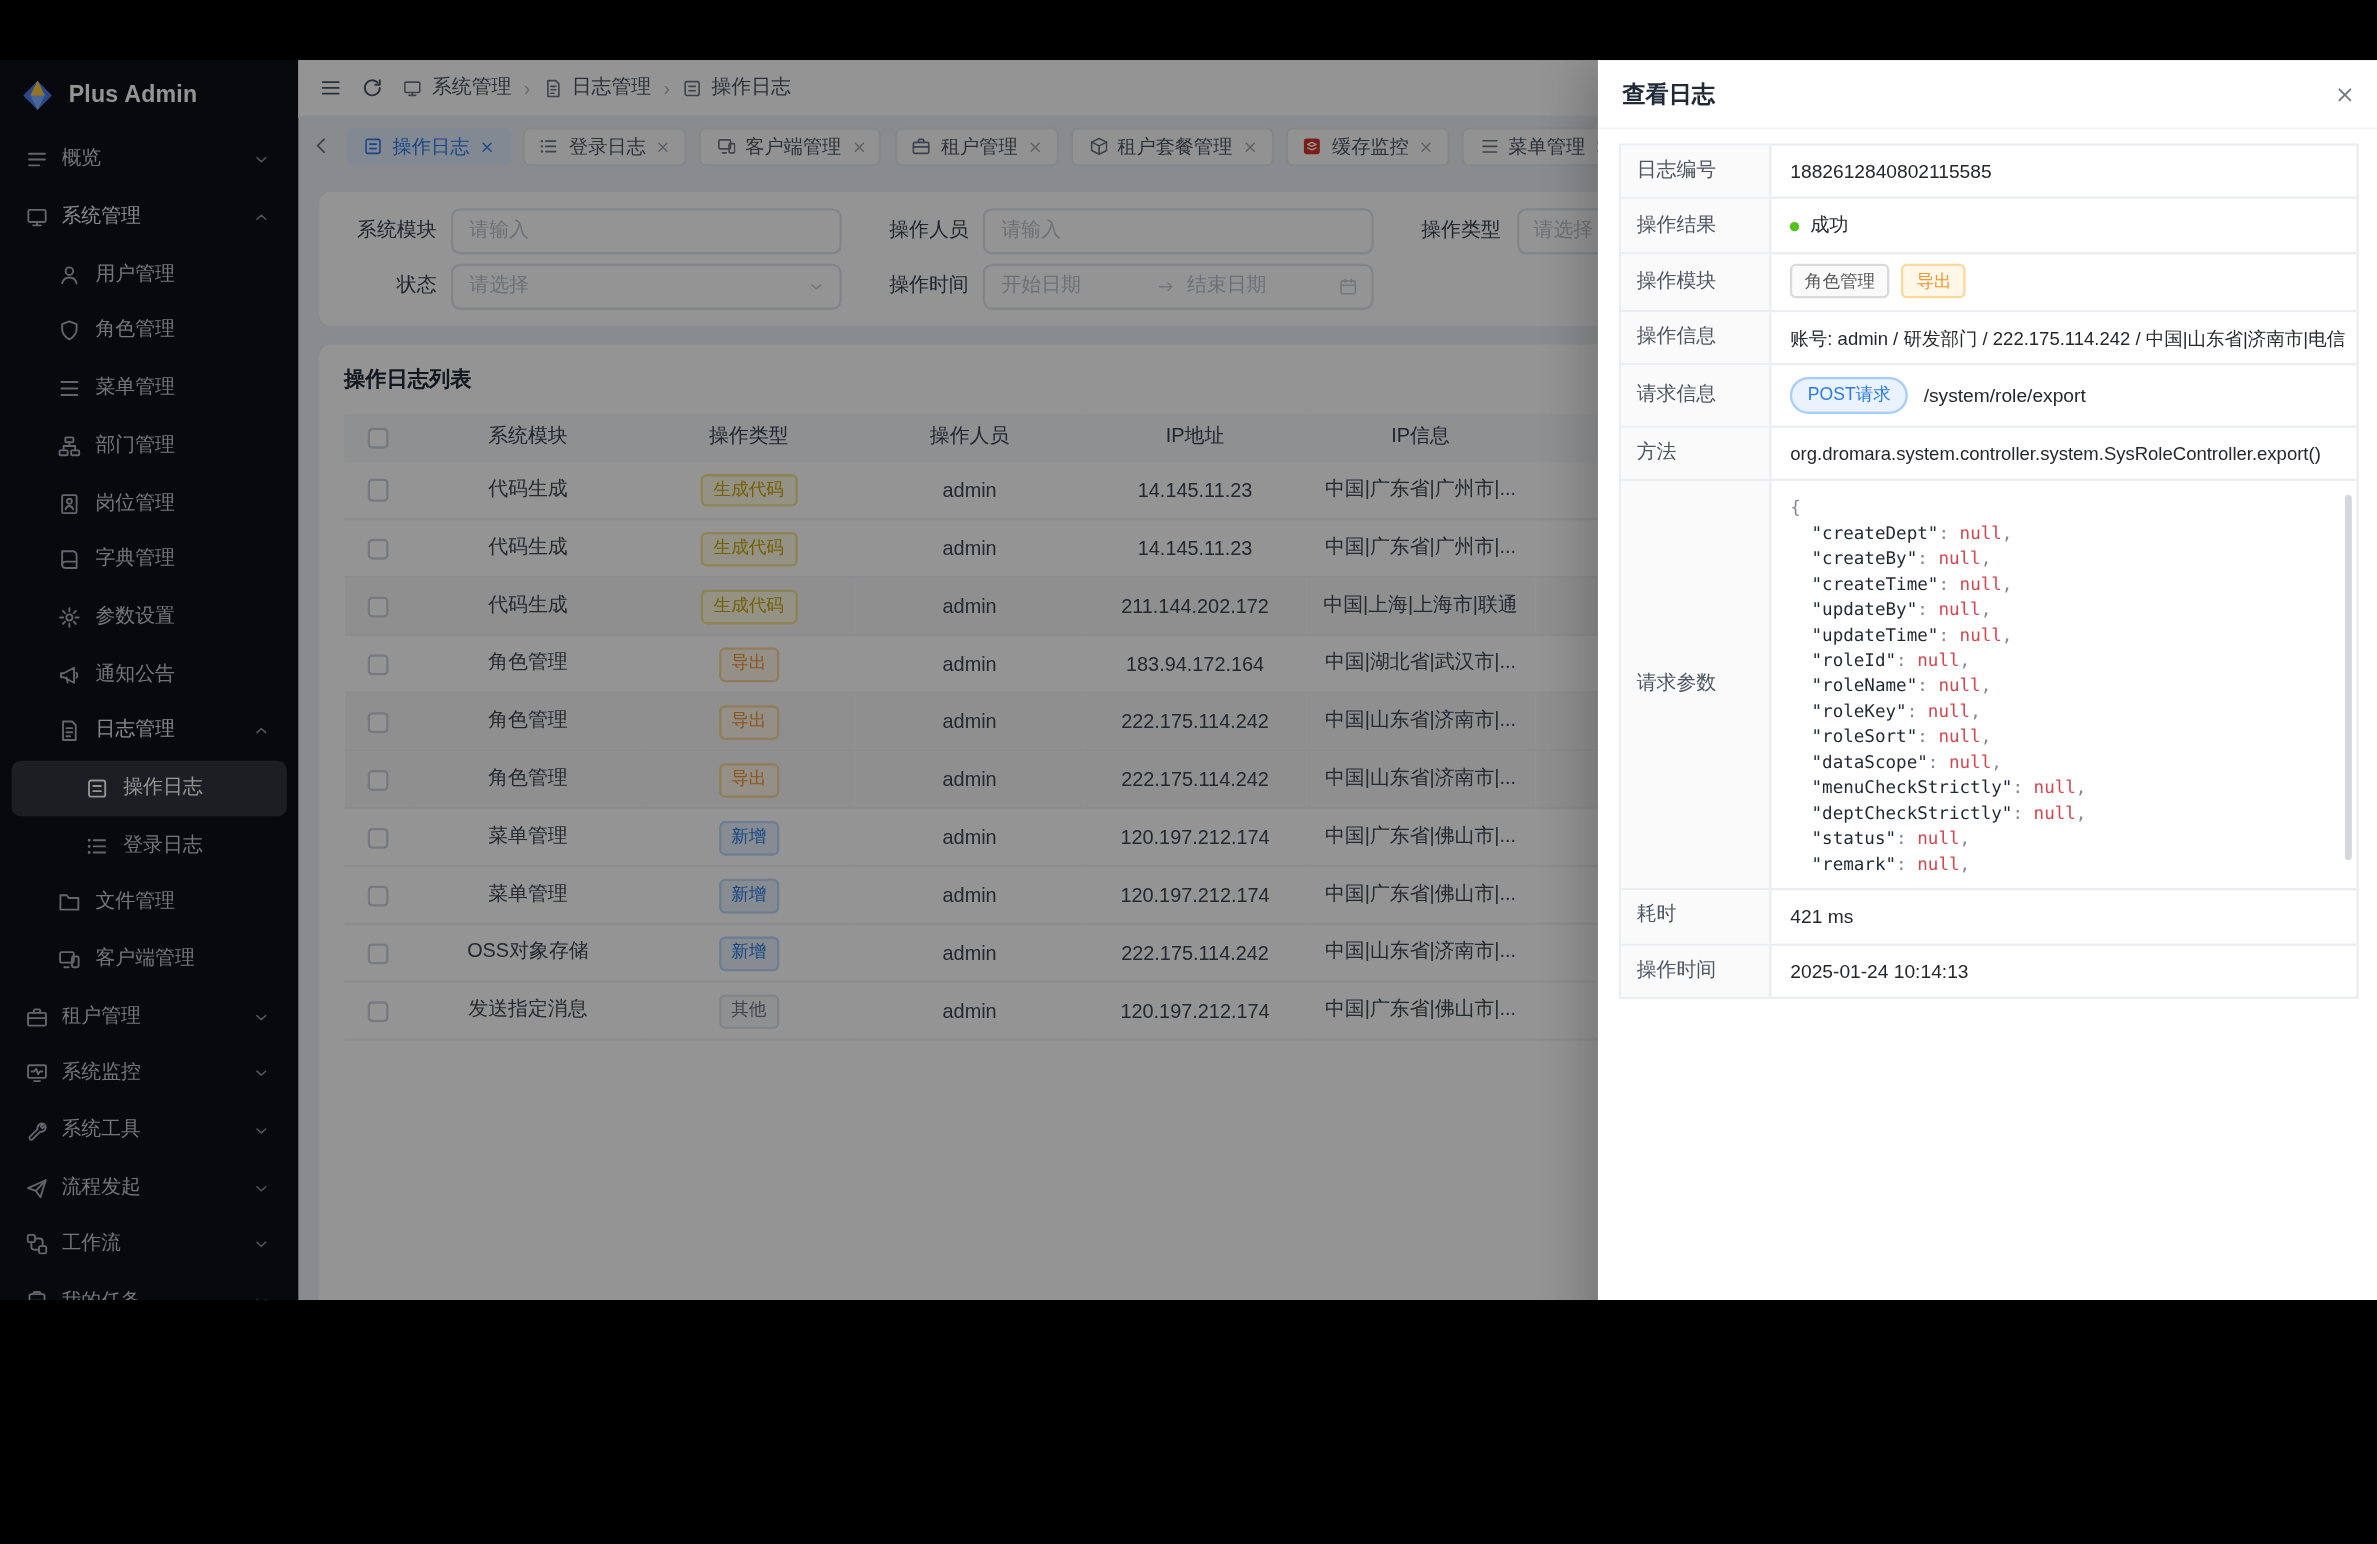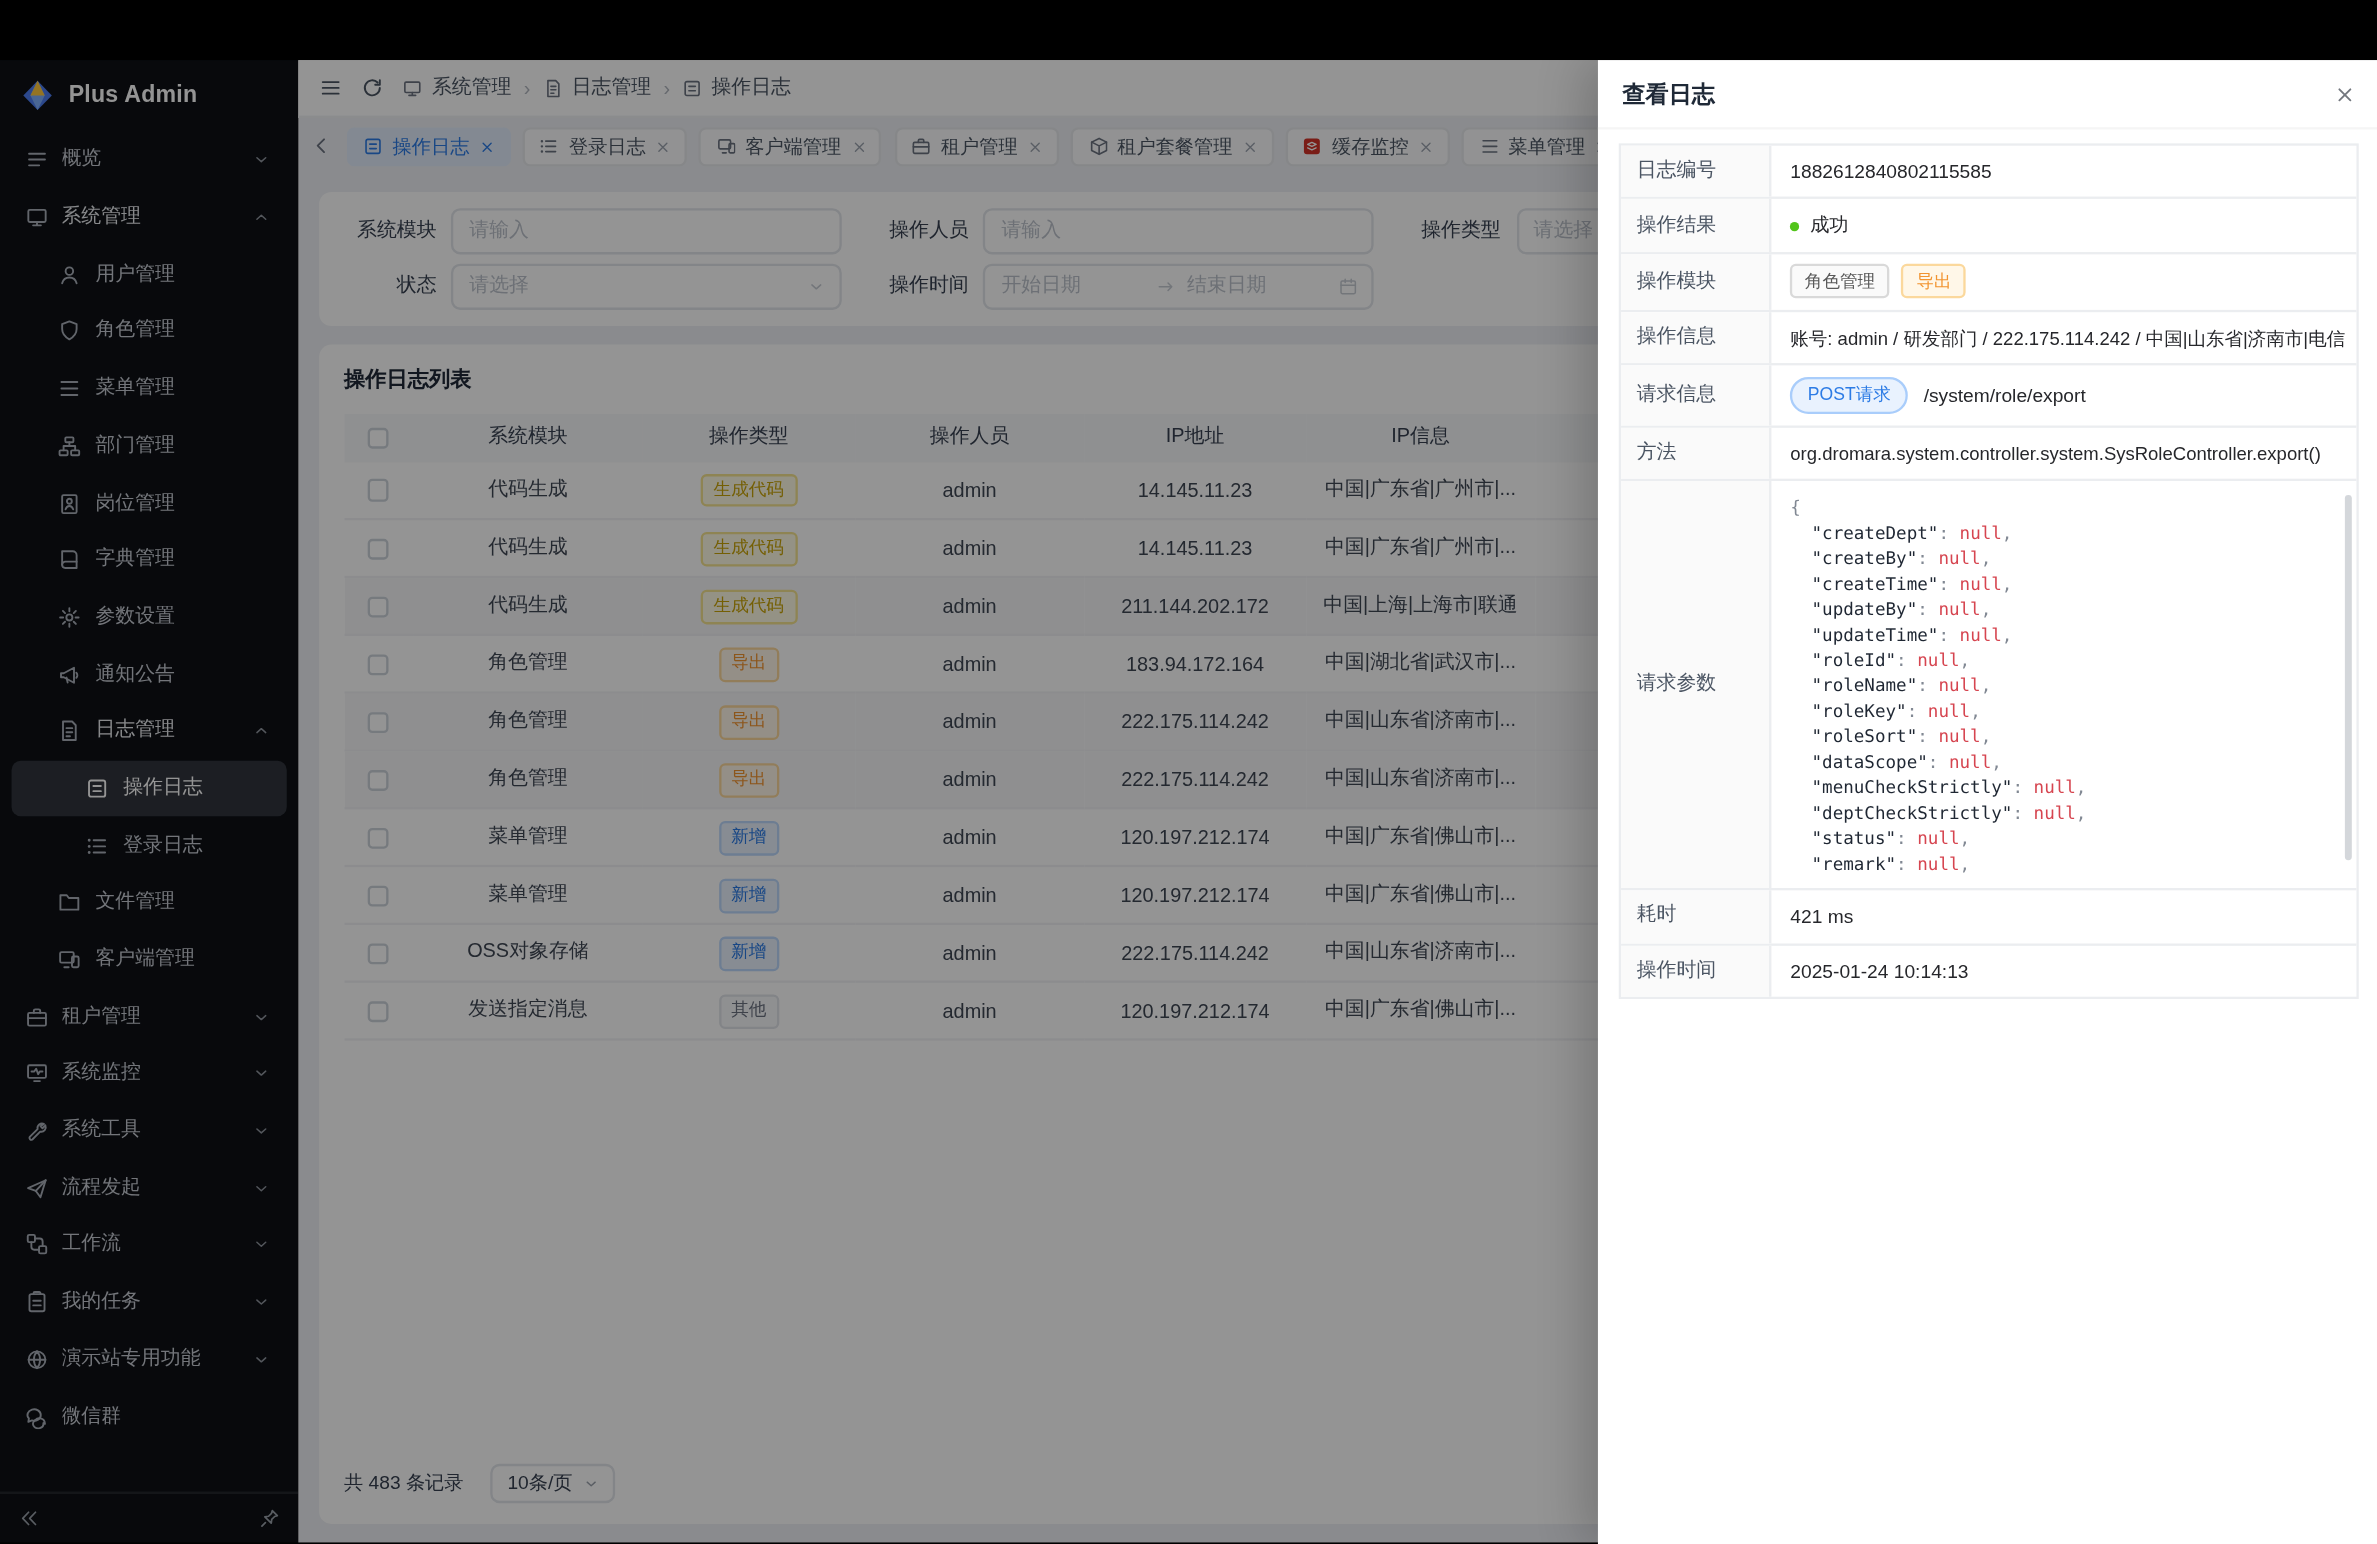--- a/index.html
+++ b/index.html
@@ -1,18 +1,18 @@
 <!DOCTYPE html>
 <html style="font-size:10.6px"><head>
 <meta charset="utf-8">
 <style>
 *{box-sizing:border-box;margin:0;padding:0}
 html,body{width:2377px;height:1544px;background:#000}
 body{font-family:"Liberation Sans","DejaVu Sans",sans-serif}
-.stage{position:relative;width:2377px;height:1544px;overflow:hidden;background:#000}
+.stage{position:relative;width:2377px;height:1300px;overflow:hidden;background:#000}
 .viewport{position:absolute;top:0;left:0;width:1028px;height:668px;transform:scale(2.3125);transform-origin:0 0;background:#000;overflow:hidden}
 .topstrip{height:26.4px;background:#000}
 .app{display:flex;height:641px}
 .ic{display:inline-flex}
 .ic svg{width:100%;height:100%;display:block}
 
 .sidebar{width:129px;background:#0e1116;display:flex;flex-direction:column;flex-shrink:0}
 .logo{height:29px;display:flex;align-items:center;gap:6px;padding:0 9.2px;flex-shrink:0}
 .logo .ic{width:14.5px;height:14.5px}
 .logo-text{font-size:10px;font-weight:700;color:#fff;letter-spacing:0.1px;white-space:nowrap}

